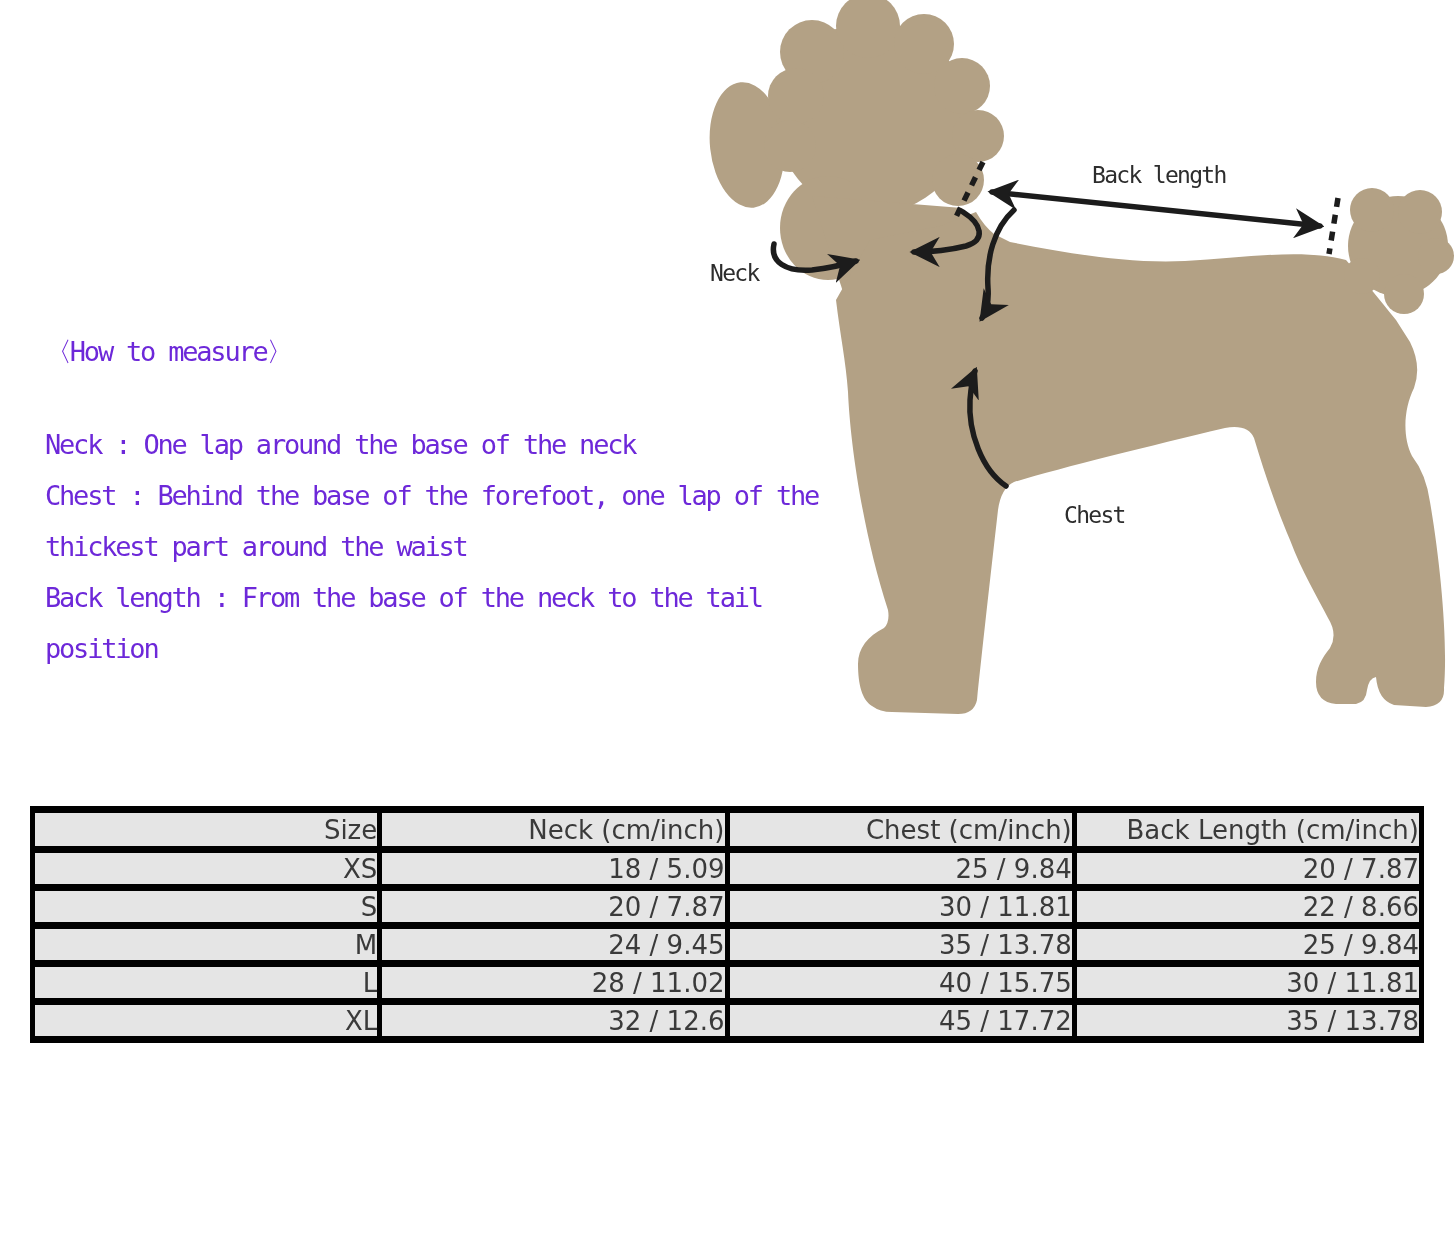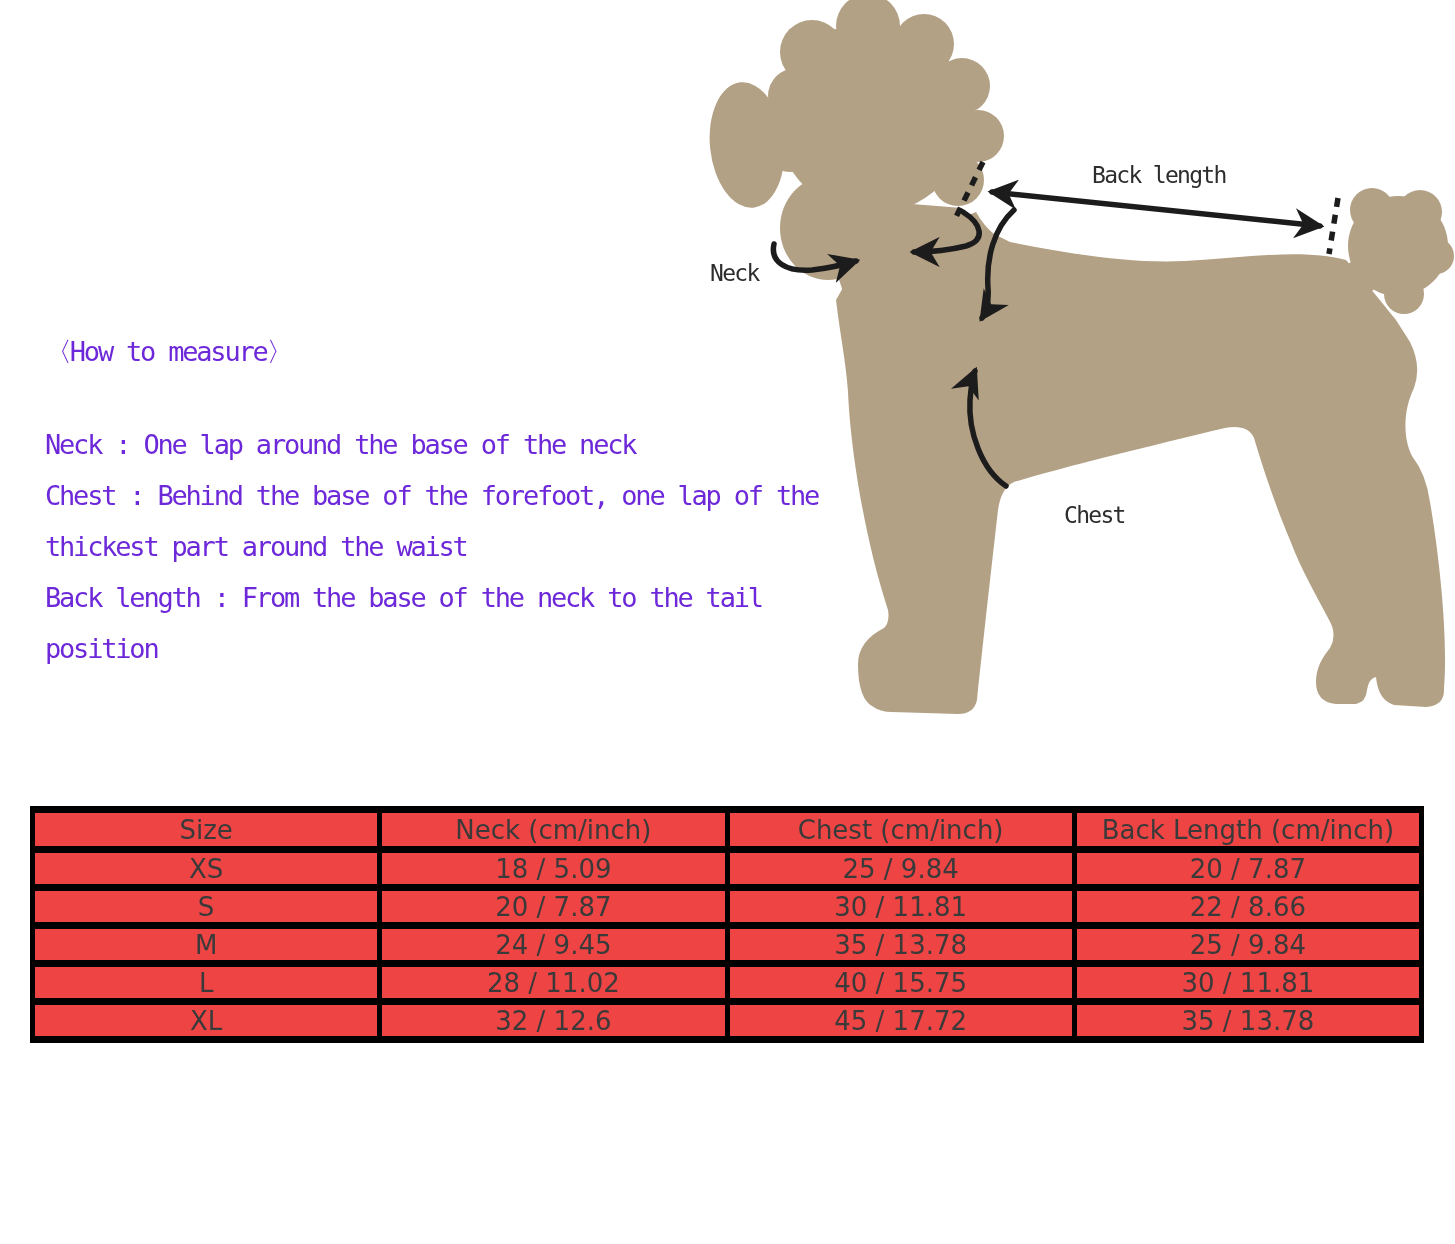--- a/index.html
+++ b/index.html
@@ -57,26 +57,26 @@
     border-collapse:collapse;
     table-layout:fixed;
     color:#3a3a3a;
   }
   .size-table th,
   .size-table td{
     border:5px solid #000;
     border-top-width:7px;
     border-bottom-width:7px;
     font-weight:normal;
-    text-align:center;
+    text-align:right;
     vertical-align:middle;
     font-size:26px;
     padding:0;
     height:38px;
-    background:#ef4444;
+    background:#e5e5e5;
   }
   .size-table thead th{height:40px;}
 </style>
 </head>
 <body>
 
 <div class="screen">
 
   <svg class="diagram-svg" width="1455" height="760" viewBox="0 0 1455 760">
     <defs>

